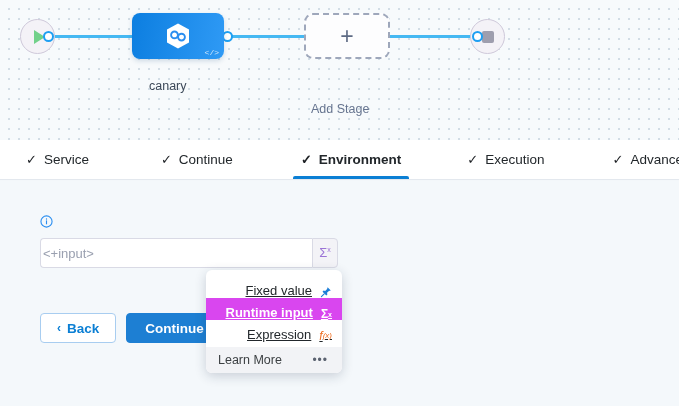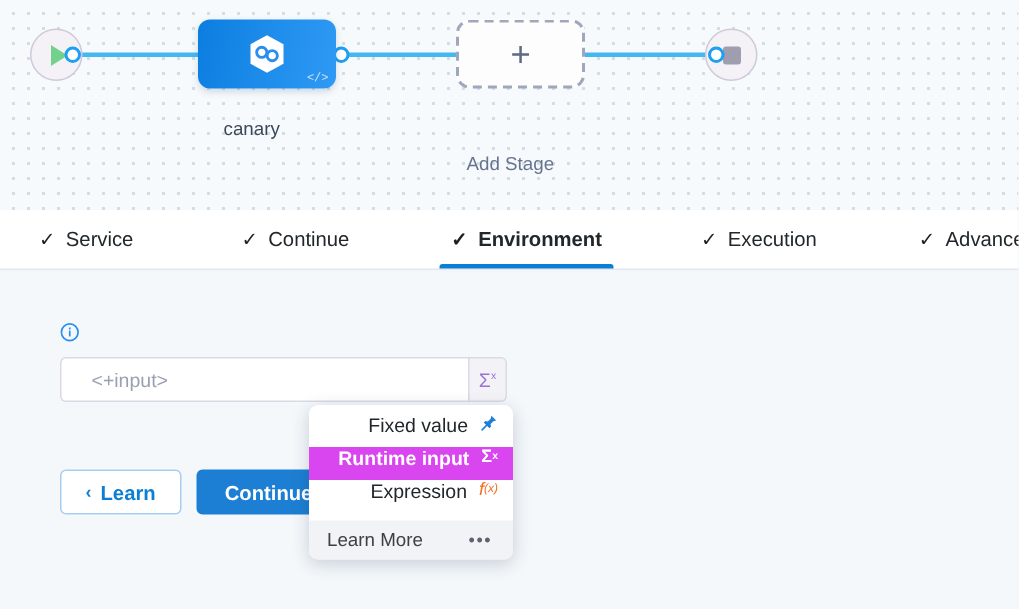--- a/index.html
+++ b/index.html
@@ -87,21 +87,21 @@
   .field-label{
     position:absolute;left:40px;top:215px;font-size:13px;font-weight:bold;color:#22272b;
     display:flex;align-items:center;gap:6px;
   }
   .info-icon{display:inline-block;width:13px;height:13px;}
 
   .input-row{position:absolute;left:40px;top:238px;width:298px;height:30px;display:flex;}
   .text-input{
     flex:1;height:30px;box-sizing:border-box;
     border:1px solid #d9dae5;border-right:none;border-radius:4px 0 0 4px;
-    background:#fff;padding:0 20px;font-size:13px;color:#9aa0b0;
+    background:#fff;padding:0 2px;font-size:13px;color:#9aa0b0;
     font-family:"Liberation Sans",sans-serif;outline:none;
   }
   .text-input::placeholder{color:#9aa0b0;}
   .sigma-btn{
     width:26px;height:30px;box-sizing:border-box;
     border:1px solid #d9dae5;border-radius:0 4px 4px 0;background:#f3f3f7;
     display:flex;align-items:center;justify-content:center;cursor:pointer;
   }
   .sigma-glyph{font-size:13px;color:#9b74d6;line-height:1;}
   .sigma-glyph sup{font-size:7px;}
@@ -116,22 +116,22 @@
   .btn-continue{background:#1d7fd3;border:1px solid #1d7fd3;color:#fff;padding:0 18px;}
   .chev{font-size:12px;font-weight:bold;}
 
   
   .dropdown{
     position:absolute;left:206px;top:270px;width:136px;
     background:#fff;border-radius:6px;overflow:hidden;
     box-shadow:0 3px 12px rgba(25,40,70,.20);z-index:20;
   }
   .dd-item{
-    height:22px;display:flex;align-items:flex-start;justify-content:flex-end;gap:8px;
-    padding:0 10px 0 12px;font-size:13px;color:#22272b;cursor:pointer;white-space:nowrap;
+    height:22px;display:flex;align-items:flex-end;justify-content:flex-end;gap:8px;
+    padding:0 10px 0 12px;font-size:13px;color:#22272b;cursor:pointer;white-space:nowrap;text-decoration:underline;
   }
   .dd-item.sel{background:#d946ef;color:#fff;font-weight:bold;}
   .dd-top{padding-top:6px;}
   .dd-ico{font-size:12px;line-height:1;display:flex;align-items:center;}
   .pin{color:#1e7fd8;}
   .fx{color:#f06f22;font-style:italic;font-size:12px;}
   .sig-w{color:#fff;font-size:12px;}
   .sig-w sup{font-size:7px;}
   .dd-sep{height:5px;background:#fff;}
   .dd-foot{
@@ -214,21 +214,21 @@
   <div class="input-row">
     <input class="text-input" type="text" placeholder="&lt;+input&gt;" style="">
     <div class="sigma-btn">
       <span class="sigma-glyph">Σ<sup>x</sup></span>
     </div>
   </div>
 
   <div class="btn-row">
     <div class="btn btn-back">
       <span class="chev">‹</span>
-      <span>Learn</span>
+      <span>Back</span>
     </div>
     <div class="btn btn-continue">
       <span>Continue</span>
     </div>
   </div>
 
   <div class="dropdown">
     <div class="dd-item dd-top">
       <span>Fixed value</span>
       <span class="dd-ico pin">

